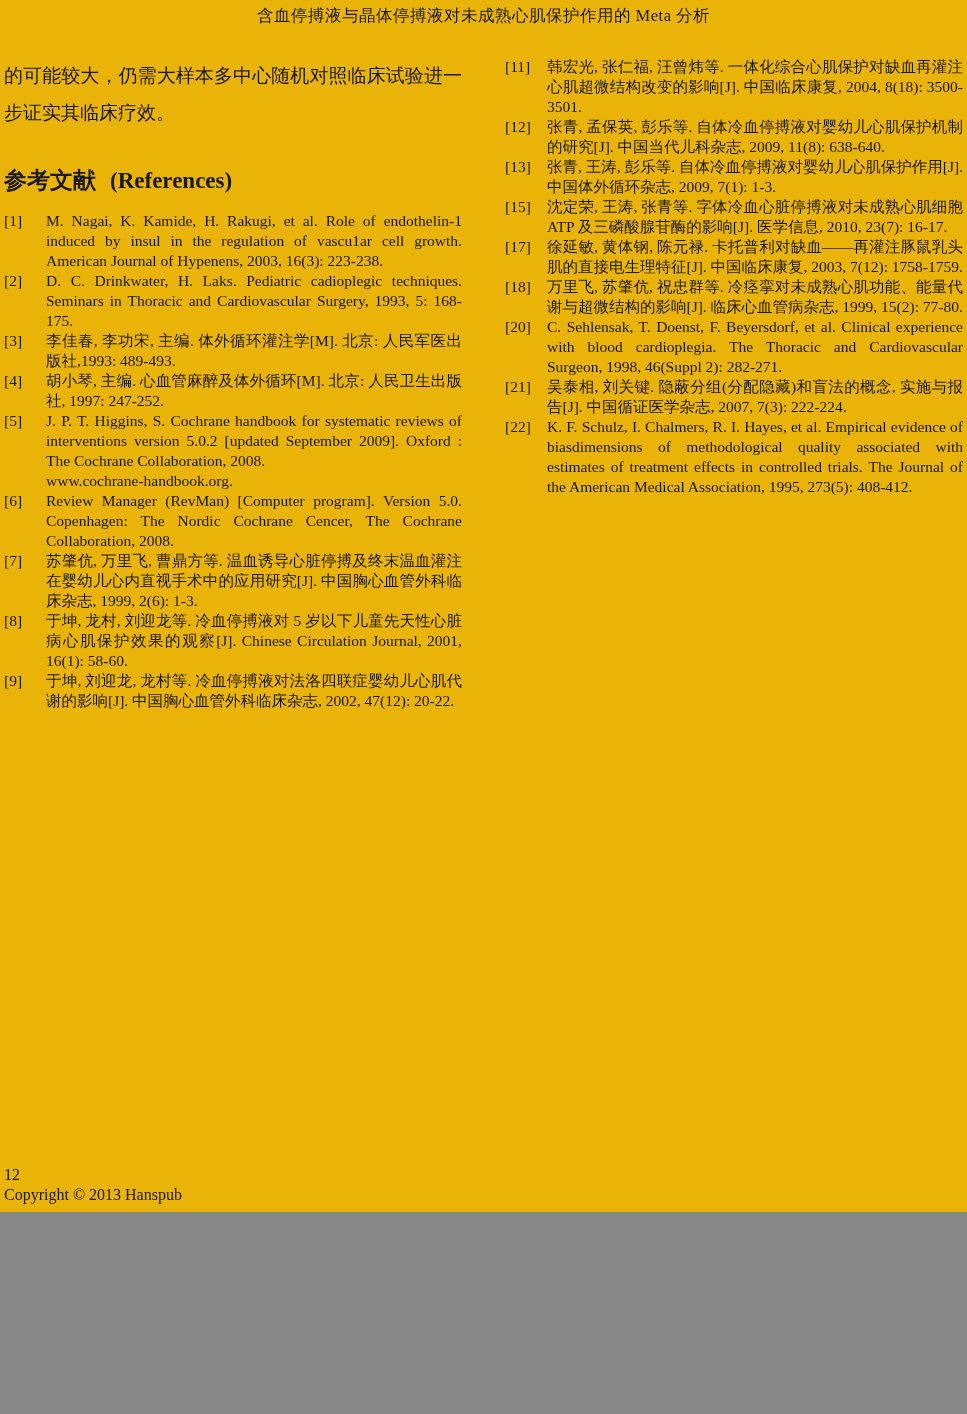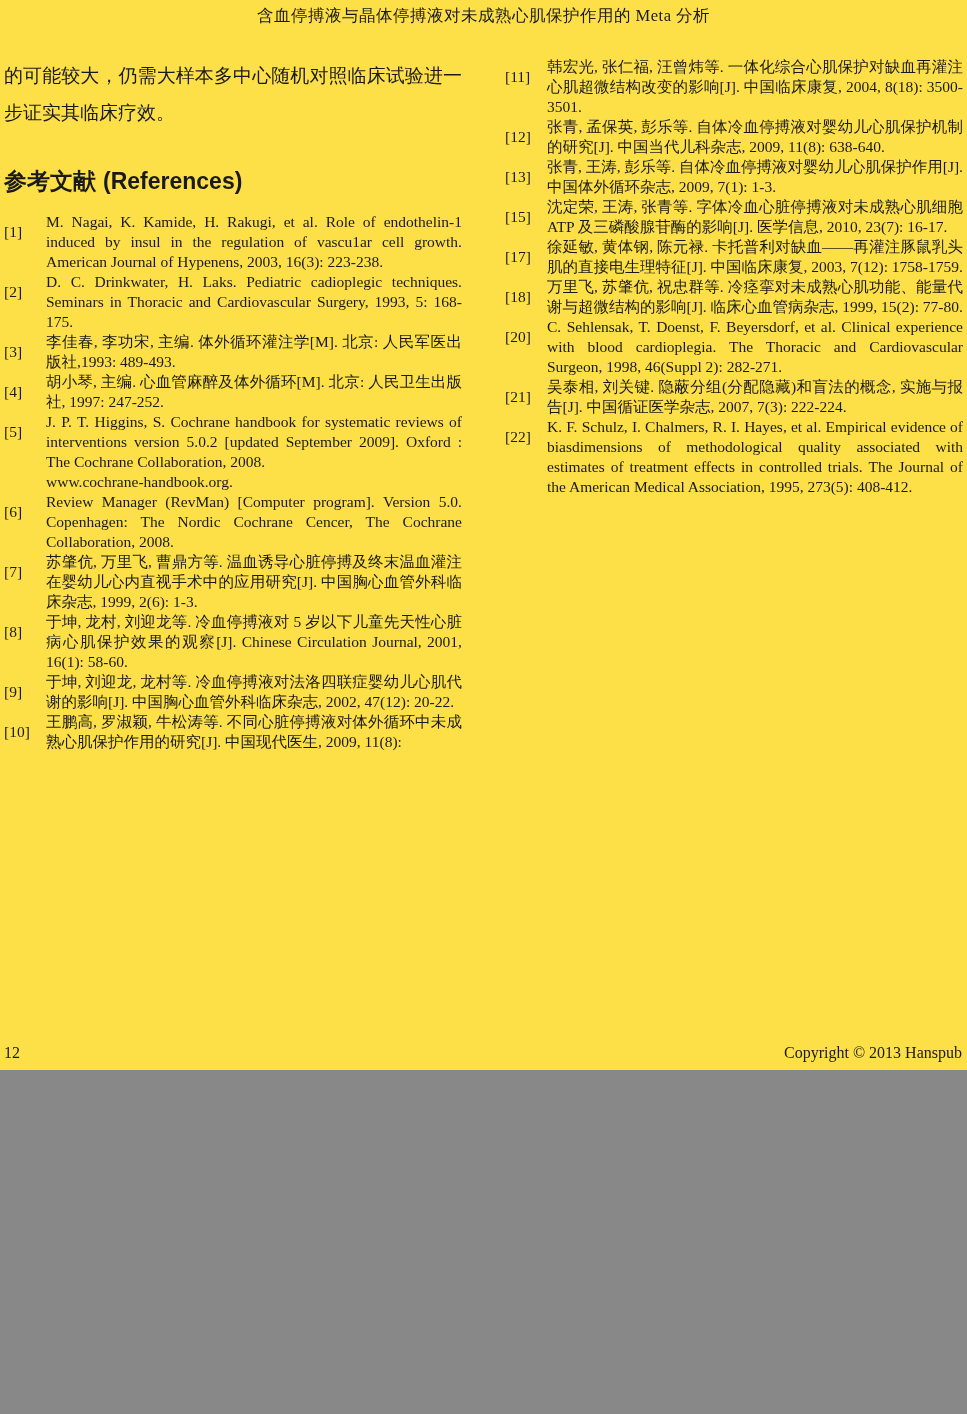--- a/index.html
+++ b/index.html
@@ -1,22 +1,22 @@
 <!DOCTYPE html>
 <html><head>
 <meta charset="utf-8">
 <style>
   * { margin: 0; padding: 0; box-sizing: border-box; }
   html, body { background: #888; }
   .page {
     position: relative;
     width: 967px;
-    height: 1070px;
+    height: 1212px;
     margin: 0 auto;
-    background: #fde047;
+    background: #eab308;
     color: #1a1a1a;
     font-family: "Liberation Serif", "DejaVu Serif", serif;
     overflow: hidden;
   }
   .header { padding-top: 5px; text-align: center; }
   .header-title { font-size: 16.5px; line-height: 22px; letter-spacing: 0.5px; }
   .content { display: flex; padding: 0 4px; margin-top: 30px; gap: 43px; }
   .col { width: 458px; }
   .intro {
     font-size: 19px;
@@ -24,40 +24,41 @@
     text-align: justify;
   }
   .refs-heading {
     margin-top: 36px;
     font-size: 23px;
     line-height: 28px;
     font-weight: bold;
     white-space: pre;
   }
   .refs-heading .zh { font-family: Liberation Serif, serif; }
-  .refs-heading .en { margin-left: 7px; font-family: Liberation Sans, sans-serif; }
+  .refs-heading .en { margin-left: 14px; font-family: Liberation Serif, serif; }
   .ref-list { margin-top: 16px; font-size: 15.5px; line-height: 20px; }
   .ref-item { position: relative; padding-left: 42px; text-align: justify; }
-  .ref-label { position: absolute; left: 0; top: 10px; }
+  .ref-label { position: absolute; left: 0; top: 0; }
   .ref-text { white-space: pre-line; }
   .carryover {
     padding-left: 42px;
     font-size: 15.5px;
     line-height: 20px;
   }
   .right-col .ref-list { margin-top: 0; }
   .footer {
     position: absolute;
     left: 4px;
-    right: 5px;
+    right: 12px;
     bottom: 7px;
     display: flex;
     justify-content: space-between;
     font-size: 16px;
     line-height: 20px;
+    flex-direction: column;
   }
 </style>
 </head>
 <body>
 
 <div class="page">
 
   <div class="header">
     <div class="header-title">含血停搏液与晶体停搏液对未成熟心肌保护作用的 Meta 分析</div>
   </div>
@@ -110,24 +111,20 @@
           <div class="ref-item">
             <span class="ref-label">[8]</span>
             <div class="ref-text">于坤, 龙村, 刘迎龙等. 冷血停搏液对 5 岁以下儿童先天性心脏病心肌保护效果的观察[J]. Chinese Circulation Journal, 2001, 16(1): 58-60.</div>
           </div>
 
           <div class="ref-item">
             <span class="ref-label">[9]</span>
             <div class="ref-text">于坤, 刘迎龙, 龙村等. 冷血停搏液对法洛四联症婴幼儿心肌代谢的影响[J]. 中国胸心血管外科临床杂志, 2002, 47(12): 20-22.</div>
           </div>
 
-          <div class="ref-item">
-            <span class="ref-label">[10]</span>
-            <div class="ref-text">王鹏高, 罗淑颖, 牛松涛等. 不同心脏停搏液对体外循环中未成熟心肌保护作用的研究[J]. 中国现代医生, 2009, 11(8):</div>
-          </div>
         </div>
     </div>
 
     <div class="col right-col">
 
       <div class="ref-list">
 
           <div class="ref-item">
             <span class="ref-label">[11]</span>
             <div class="ref-text">韩宏光, 张仁福, 汪曾炜等. 一体化综合心肌保护对缺血再灌注心肌超微结构改变的影响[J]. 中国临床康复, 2004, 8(18): 3500-3501.</div>

